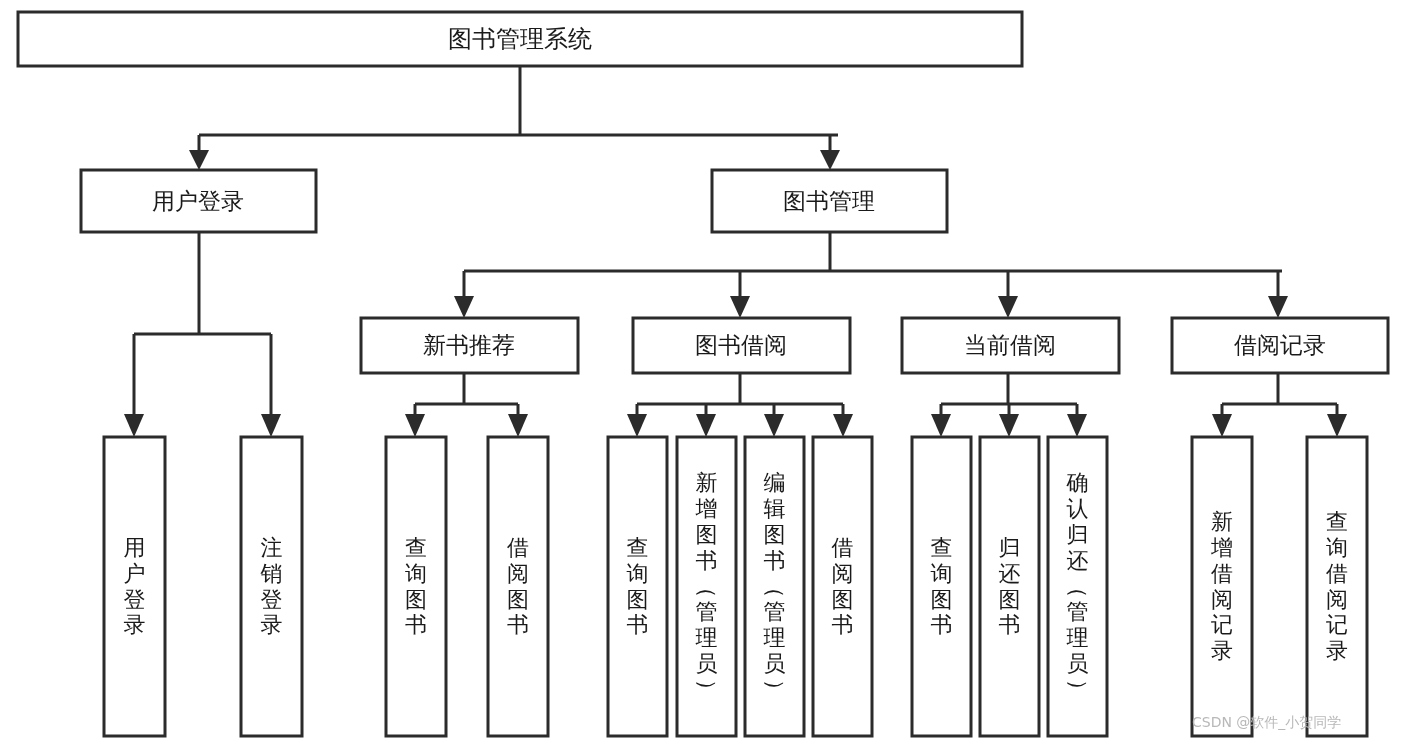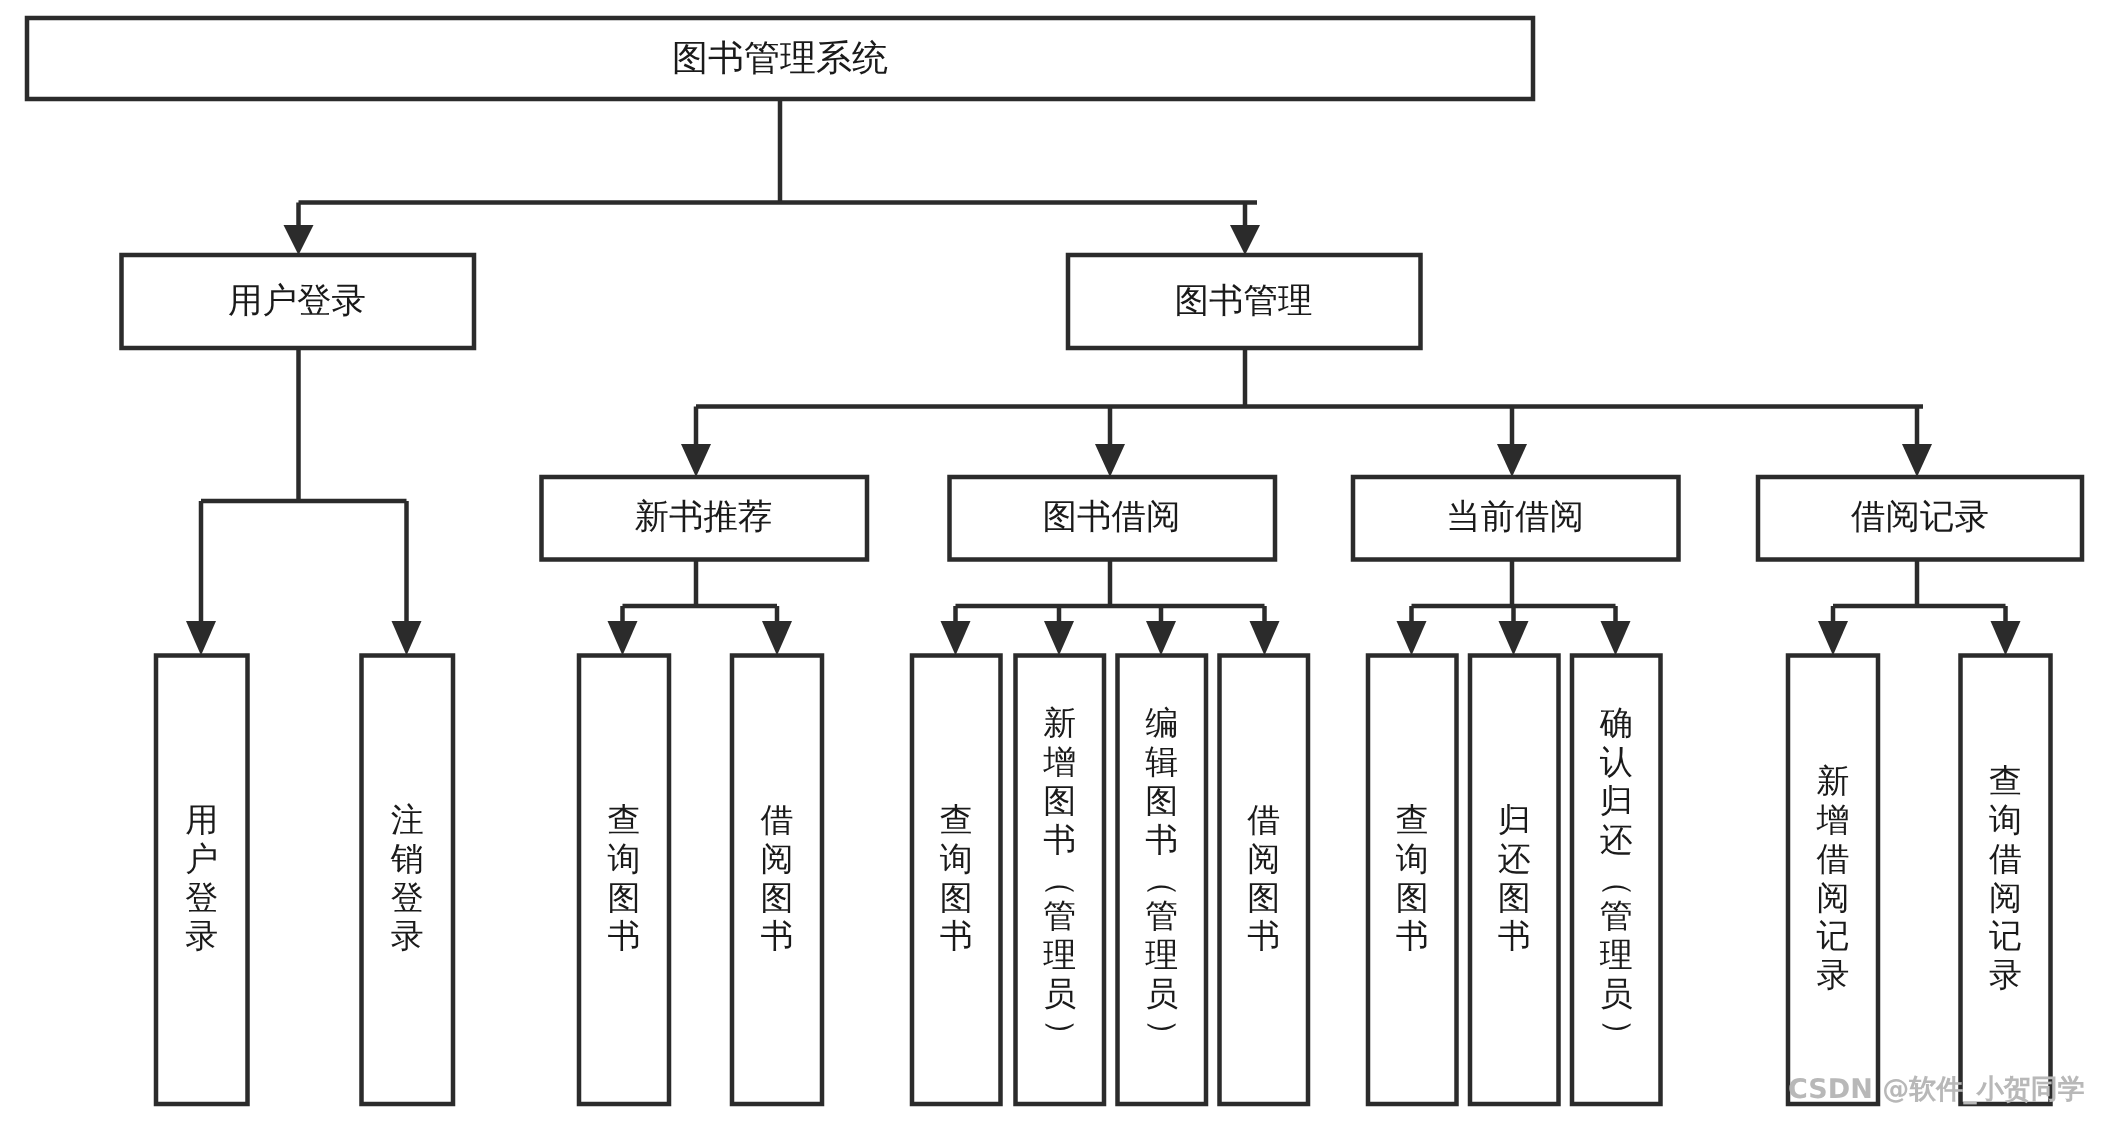--- a/index.html
+++ b/index.html
@@ -71,25 +71,24 @@
     display: flex;
     align-items: center;
     justify-content: center;
     text-align: center;
     white-space: pre;
     letter-spacing: 0px;
   }
   .watermark {
     position: absolute;
     font-family: "DejaVu Sans", "Liberation Sans", sans-serif;
-    font-size: 18px;
+    font-size: 14px;
     color: #b8b8b8;
     white-space: nowrap;
     user-select: none;
-    font-weight: bold;
   }
 </style>
 </head>
 <body>
 
 <div id="diagram-root">
 
   <svg class="flow-canvas" viewBox="0 0 1405 747" xmlns="http://www.w3.org/2000/svg">
 
     <g>

